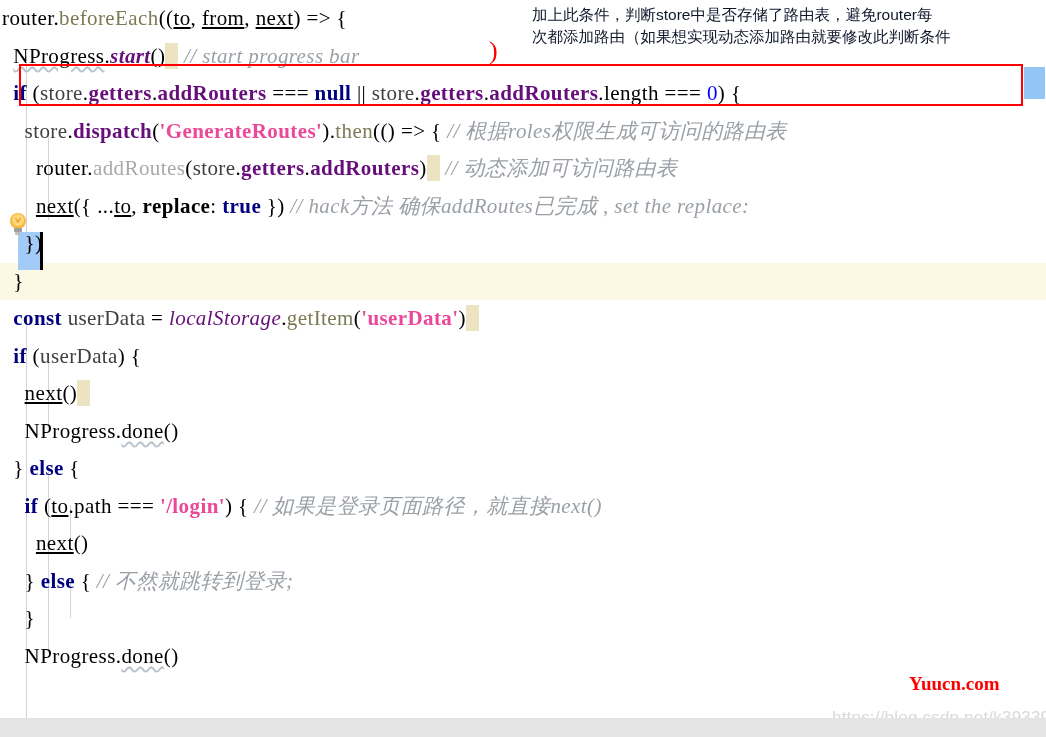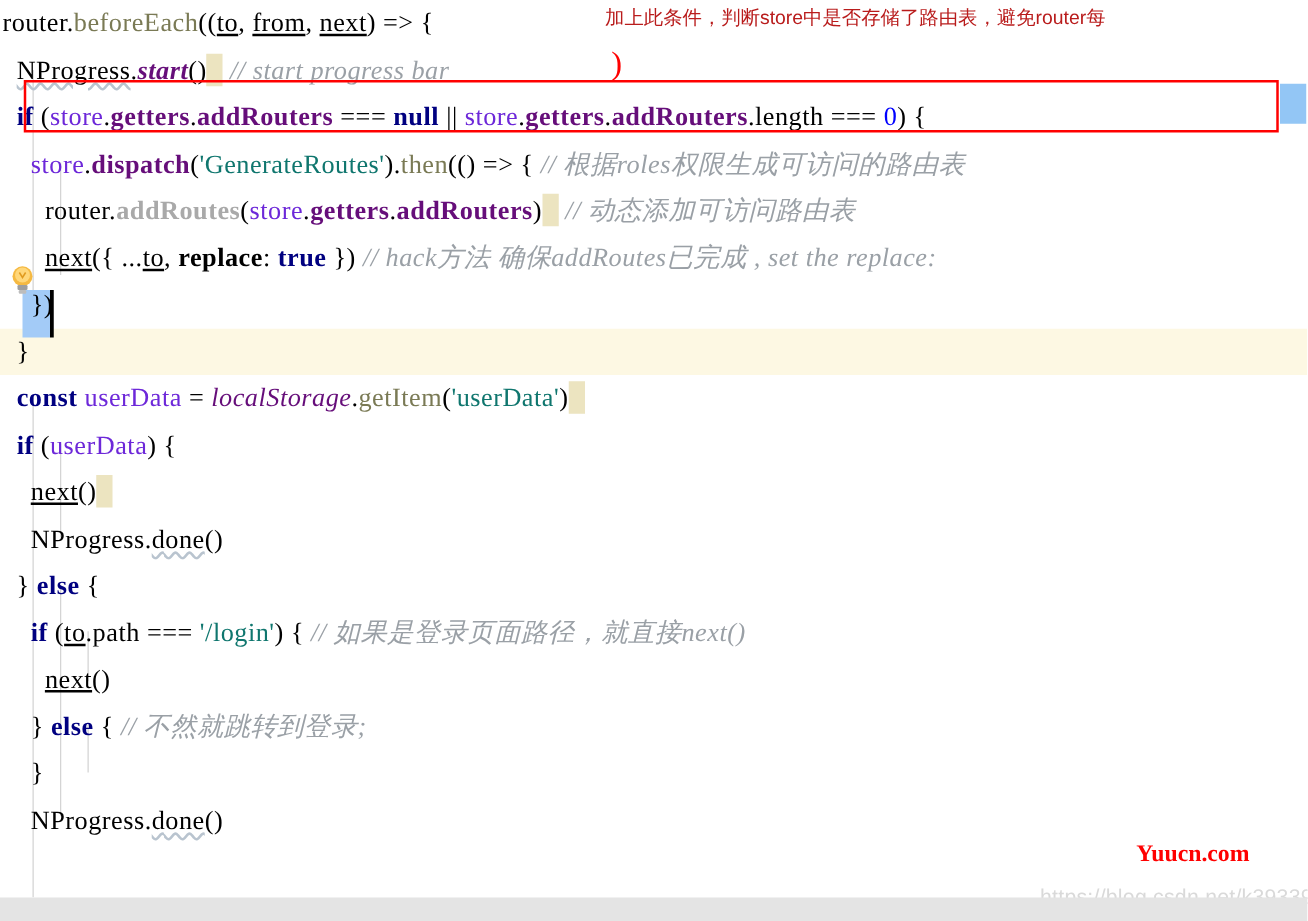--- a/index.html
+++ b/index.html
@@ -50,32 +50,32 @@
   }
 
   
   .line.current-line {
     background: #fdf8e3;
   }
 
   
   .kw        { color: #000080; font-weight: bold; }
   .ident     { color: #000000; }
-  .obj       { color: #6d28d9; }
+  .obj       { color: #404040; }
   .prop      { color: #660e7a; font-weight: bold; }
   .meth      { color: #7a7a55; }
   .methi     { color: #660e7a; font-weight: bold; font-style: italic; }
-  .str       { color: #0f766e; font-weight: normal; }
+  .str       { color: #ec4899; font-weight: bold; }
   .cmt       { color: #9aa0a6; font-style: italic; }
   .num       { color: #0000ff; }
   .op        { color: #000000; }
   .param     { color: #000000; text-decoration: underline; }
   .field     { color: #660e7a; font-weight: normal; font-style: italic; }
   .plainb    { color: #000000; font-weight: bold; }
-  .greyid    { color: #a9a9a9; font-weight: bold; }
+  .greyid    { color: #a9a9a9; }
   .squig {
     text-decoration: underline;
     text-decoration-style: wavy;
     text-decoration-color: #b9c4cf;
     text-underline-offset: 3px;
   }
 
   
   .ws {
     display: inline-block;
@@ -117,28 +117,29 @@
   .caret {
     position: absolute;
     width: 3px;
     background: #000000;
     z-index: 6;
   }
 
   
   .annotation {
     position: absolute;
-    color: #b91c1c;
+    color: #0f172a;
     font-family: "Liberation Sans", "DejaVu Sans", sans-serif;
     font-size: 15.5px;
     line-height: 22px;
     font-weight: 500;
     letter-spacing: 0px;
     z-index: 7;
     white-space: nowrap;
+    margin-left: 48px;
   }
   .annotation .l2 { display: block; }
 
   
   .ann-stroke {
     position: absolute;
     z-index: 7;
     color: #ff0000;
     font-size: 26px;
     font-family: "Liberation Serif", serif;
@@ -231,20 +232,21 @@
       <ellipse cx="10" cy="9" rx="8" ry="8" fill="#f5b942"></ellipse>
       <ellipse cx="10" cy="8" rx="6" ry="6" fill="#ffd77a"></ellipse>
       <rect x="6" y="16" width="8" height="4" rx="1" fill="#9e9e9e"></rect>
       <rect x="7" y="20" width="6" height="3" rx="1" fill="#bdbdbd"></rect>
       <path d="M7.5 6 L10 10 L12.5 6" stroke="#e09a1f" stroke-width="1.2" fill="none"></path>
     </svg>
   </div>
 
   <div class="annotation" style="left:484px; top:4px;">
     <span>加上此条件，判断store中是否存储了路由表，避免router每</span>
+    <span class="l2">次都添加路由（如果想实现动态添加路由就要修改此判断条件</span>
   </div>
   <div class="ann-stroke" style="left:489px; top:36px;">)</div>
 
   <div class="brand-mark" style="left:909px; top:673px;">Yuucn.com</div>
   <div class="url-mark" style="left:832px; top:708px;">https://blog.csdn.net/k393393</div>
 
   <div class="bottom-strip"></div>
 </div>
 
 </body></html>

